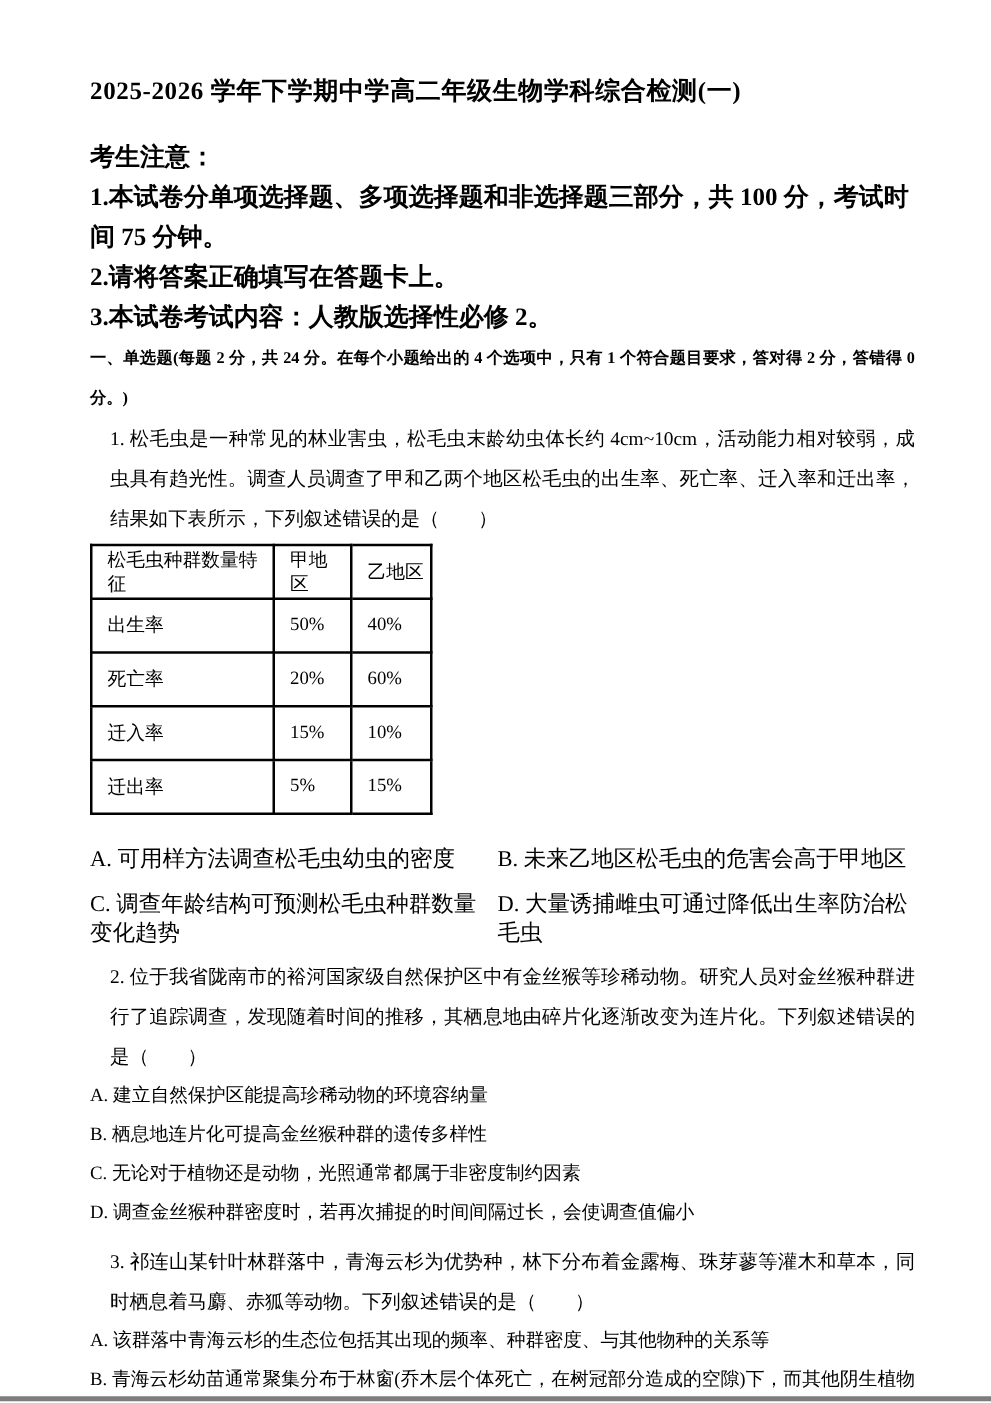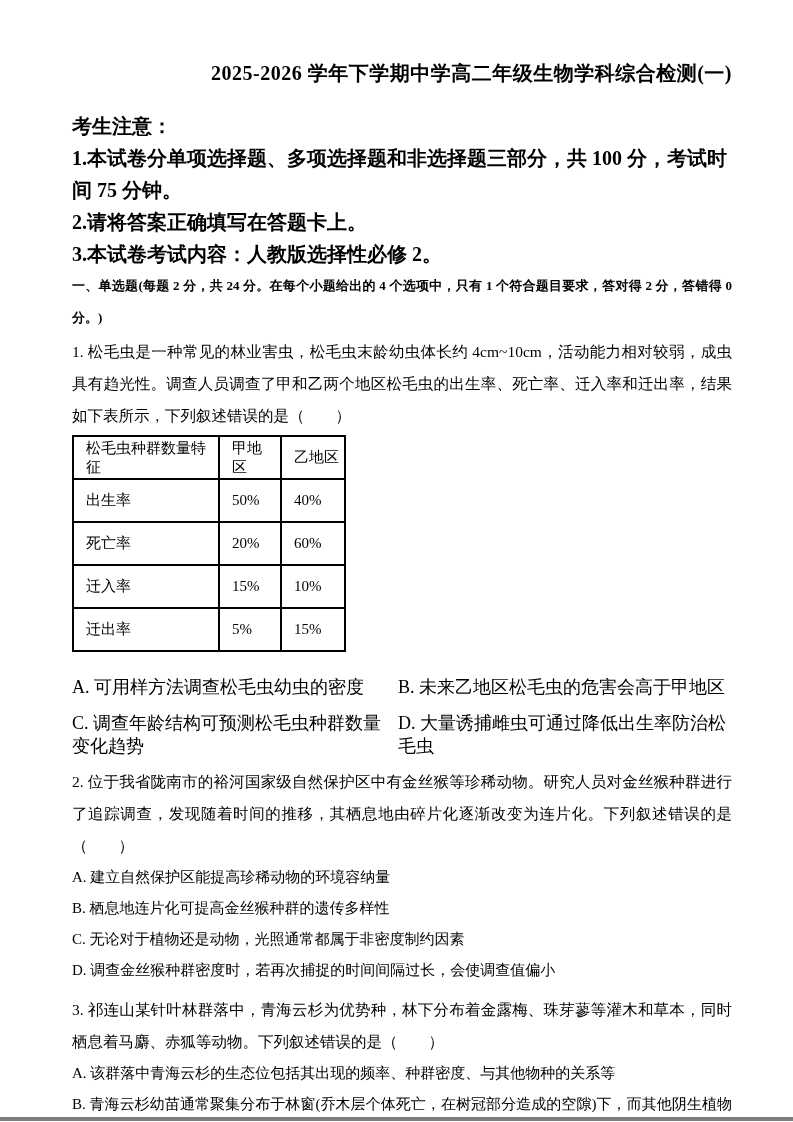--- a/index.html
+++ b/index.html
@@ -20,38 +20,38 @@
     position: absolute;
     left: 72px;
     top: 52px;
     width: 660px;
   }
   .title {
     margin: 10px 0 26px 0;
     font-size: 20px;
     font-weight: bold;
     line-height: 22px;
-    text-align: right;
+    text-align: left;
     letter-spacing: 0.5px;
   }
   .bold-line {
     margin: 0;
     font-size: 20px;
     font-weight: bold;
     line-height: 32px;
   }
   .section-heading {
     margin: 0;
     font-size: 13px;
     font-weight: bold;
     line-height: 32px;
     text-align: justify;
   }
   .stem {
-    margin: 2px 0 0 0;
+    margin: 2px 0 0 16px;
     font-size: 15.5px;
     line-height: 32px;
     text-align: justify;
   }
   table.data-table {
     border-collapse: collapse;
     margin: 3px 0 0 0;
     font-family: Liberation Serif, serif;
   }
   table.data-table td, table.data-table th {

